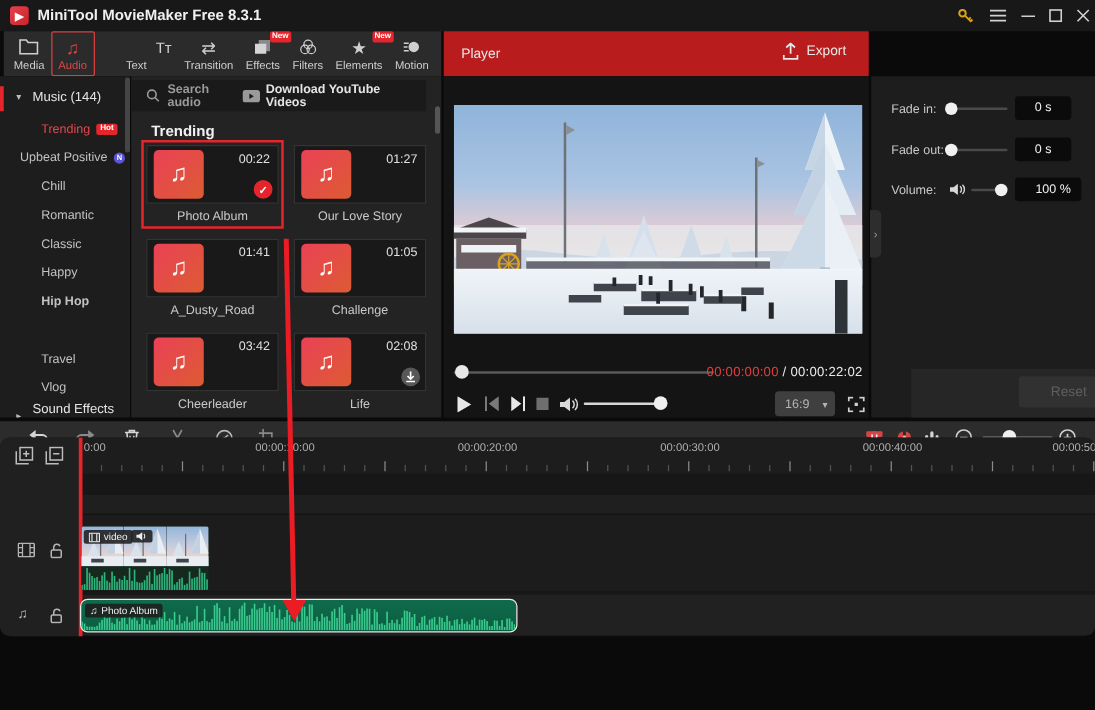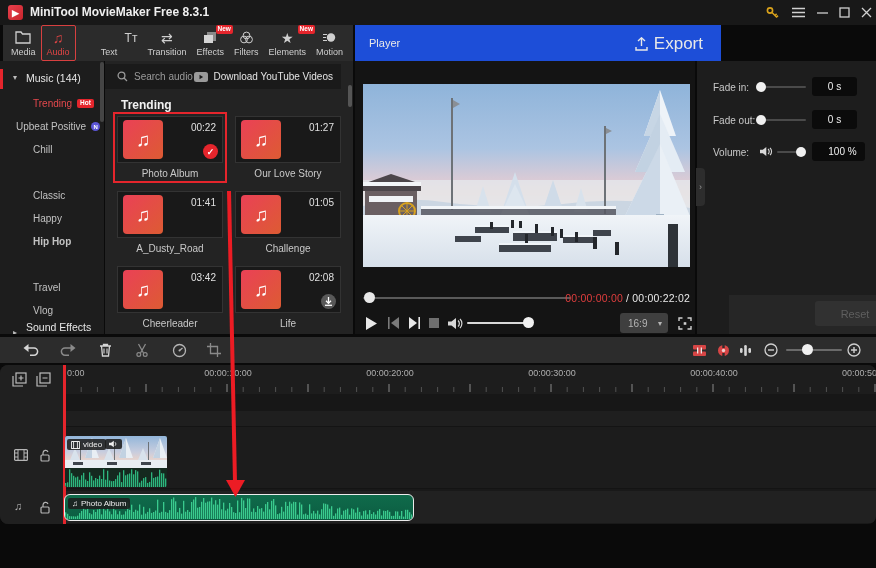--- a/index.html
+++ b/index.html
@@ -17,38 +17,38 @@
 
   
   #ribbon{left:3px;top:25px;width:350px;height:36px;background:#2b2b2b;display:flex;align-items:center;padding-left:3px;box-sizing:border-box;}
   .tab{display:flex;flex-direction:column;align-items:center;justify-content:center;height:34px;padding:0 5px;position:relative;}
   .tab .ticon{height:16px;display:flex;align-items:center;justify-content:center;font-size:14px;color:#cfcfcf;line-height:16px;}
   .tab .tlabel{font-size:9px;color:#cfcfcf;margin-top:1px;white-space:nowrap;}
   .tab.sel{border:1px solid #d84040;border-radius:2px;}
   .tab.sel .ticon,.tab.sel .tlabel{color:#e04545;}
   .newbadge{position:absolute;top:-1px;right:-4px;background:#e5252c;color:#fff;font-size:6.5px;font-weight:bold;
             padding:1px 2px;border-radius:2px;line-height:1;}
-  #player-header{left:355px;top:25px;width:366px;height:36px;background:#1d4ed8;}
+  #player-header{left:355px;top:25px;width:340px;height:36px;background:#b91c1c;}
   #prop-header{left:697px;top:25px;width:179px;height:36px;background:#2b2b2b;}
   .panel-title{font-size:11px;color:#e8e8e8;}
 
   
   #sidebar{left:0;top:61px;width:104px;height:273px;background:#1d1d1d;overflow:hidden;}
   .side-group{position:absolute;left:0;width:104px;height:23px;display:flex;align-items:center;font-size:10.5px;color:#e6e6e6;}
   .side-item{position:absolute;left:0;width:104px;height:23px;display:flex;align-items:center;font-size:10px;color:#c2c2c2;}
   .caret{position:absolute;left:13px;font-size:8px;color:#bbb;}
   .accent{position:absolute;left:0;top:3px;width:3px;height:20px;background:#e5252c;}
   .hotbadge{margin-left:5px;background:#e5252c;color:#fff;font-size:6.5px;font-weight:bold;padding:1px 3px;border-radius:2px;line-height:1;}
   .nbadge{margin-left:5px;width:9px;height:9px;border-radius:50%;background:#5b55d6;color:#fff;font-size:6px;
           display:inline-flex;align-items:center;justify-content:center;font-weight:bold;}
   #sidebar-scroll{left:100px;top:62px;width:4px;height:60px;background:#454545;border-radius:2px;}
 
   
   #library{left:105px;top:61px;width:248px;height:273px;background:#232323;overflow:hidden;}
-  #searchbar{position:absolute;left:0;top:3px;width:236px;height:25px;background:#1a1a1a;display:flex;align-items:center;}
+  #searchbar{position:absolute;left:0;top:3px;width:236px;height:25px;background:#1a1a1a;display:flex;align-items:center;font-weight:bold;}
   #search-text{font-size:10px;color:#9a9a9a;margin-left:6px;}
   #yt-label{font-size:10px;color:#e4e4e4;margin-left:5px;}
   #section-title{position:absolute;left:16px;top:37px;font-size:12px;font-weight:bold;color:#f2f2f2;}
   #cards{position:absolute;left:8px;top:51px;width:236px;display:grid;grid-template-columns:114px 114px;column-gap:4px;row-gap:4px;}
   .card{padding:2px;border:2px solid transparent;}
   .card.sel{border-color:#e5252c;}
   .thumb{position:relative;height:47px;background:#191919;border:1px solid #333;box-sizing:border-box;}
   .tile{position:absolute;left:5px;top:3px;width:40px;height:39px;border-radius:4px;
         background:linear-gradient(135deg,#ea4156,#dd5b33);display:flex;align-items:center;justify-content:center;
         color:#fff;font-size:19px;}
@@ -89,21 +89,21 @@
   #reset-btn{position:absolute;left:86px;top:6px;width:80px;height:25px;background:#313131;border-radius:3px;
              color:#5f5f5f;font-size:11px;display:flex;align-items:center;justify-content:center;}
 
   
   #tl-toolbar{left:0;top:336px;width:876px;height:28px;background:#2c2c2c;border-top:1px solid #0a0a0a;border-bottom:1px solid #0a0a0a;box-sizing:border-box;}
   .tbtn{position:absolute;top:3px;width:22px;height:20px;display:flex;align-items:center;justify-content:center;}
   #zoom-track{position:absolute;left:786px;top:349px;width:56px;height:2px;background:#6a6a6a;border-radius:1px;}
   #zoom-thumb{position:absolute;left:802px;top:344px;width:11px;height:11px;border-radius:50%;background:#f0f0f0;}
 
   
-  #timeline{left:0;top:365px;width:876px;height:159px;background:#191919;overflow:hidden;border-radius:8px;}
+  #timeline{left:0;top:350px;width:876px;height:159px;background:#191919;overflow:hidden;border-radius:8px;}
   #track-head{position:absolute;left:0;top:0;width:64px;height:203px;background:#202020;border-right:1px solid #101010;box-sizing:border-box;}
   #ruler{position:absolute;left:64px;top:0;width:812px;height:29px;background:#1d1d1d;}
   .rlabel{position:absolute;top:3px;font-size:9px;color:#aeaeae;white-space:nowrap;}
   .trow{position:absolute;left:64px;width:812px;}
   .hicon{position:absolute;display:flex;align-items:center;justify-content:center;}
   #playhead{position:absolute;left:63px;top:0;width:3px;height:192px;background:#e5252c;z-index:2;}
 
   #video-clip{position:absolute;left:65px;top:71px;width:102px;height:51px;z-index:3;border-radius:2px;overflow:hidden;background:#15291f;}
   #vc-thumbs{position:absolute;left:0;top:0;width:102px;height:32px;display:flex;}
   .vseg{width:34px;height:32px;border-right:1px solid #10131a;box-sizing:border-box;}
@@ -213,41 +213,44 @@
   <div id="player-header" class="abs">
     <span class="panel-title abs" style="left:14px;top:12px;">Player</span>
     <div class="abs" style="right:18px;top:9px;display:flex;align-items:center;gap:6px;">
       <span>
         <svg width="13" height="14" viewBox="0 0 13 14">
             <path d="M6.5 1v8" stroke="#e8e8e8" stroke-width="1.4"></path>
             <path d="M3 4l3.5-3.2L10 4" fill="none" stroke="#e8e8e8" stroke-width="1.4"></path>
             <path d="M1 10v3h11v-3" fill="none" stroke="#e8e8e8" stroke-width="1.4"></path>
           </svg>
       </span>
-      <span style="font-size:17px;color:#e8e8e8;">Export</span>
+      <span style="font-size:11px;color:#e8e8e8;">Export</span>
     </div>
   </div>
 
 
   <div id="sidebar" class="abs">
     <div class="side-group" style="top:5px;">
       <span class="accent"></span>
       <span class="caret">▾</span>
       <span style="margin-left:26px;">Music (144)</span>
     </div>
     <div class="side-item" style="top:31px;color:#e5484d;">
       <span style="margin-left:33px;">Trending</span>
       <span class="hotbadge">Hot</span>
     </div>
     <div class="side-item" style="top:54px;">
       <span style="margin-left:16px;">Upbeat Positive</span>
       <span class="nbadge">N</span>
     </div>
     <div class="side-item" style="top:77px;">
         <span style="margin-left:33px;">Chill</span>
+      </div>
+    <div class="side-item" style="top:100px;">
+        <span style="margin-left:33px;">Romantic</span>
       </div>
     <div class="side-item" style="top:123px;">
         <span style="margin-left:33px;">Classic</span>
       </div>
     <div class="side-item" style="top:146px;">
         <span style="margin-left:33px;">Happy</span>
       </div>
     <div class="side-item" style="top:169px;font-weight:bold;">
         <span style="margin-left:33px;">Hip Hop</span>
       </div>

